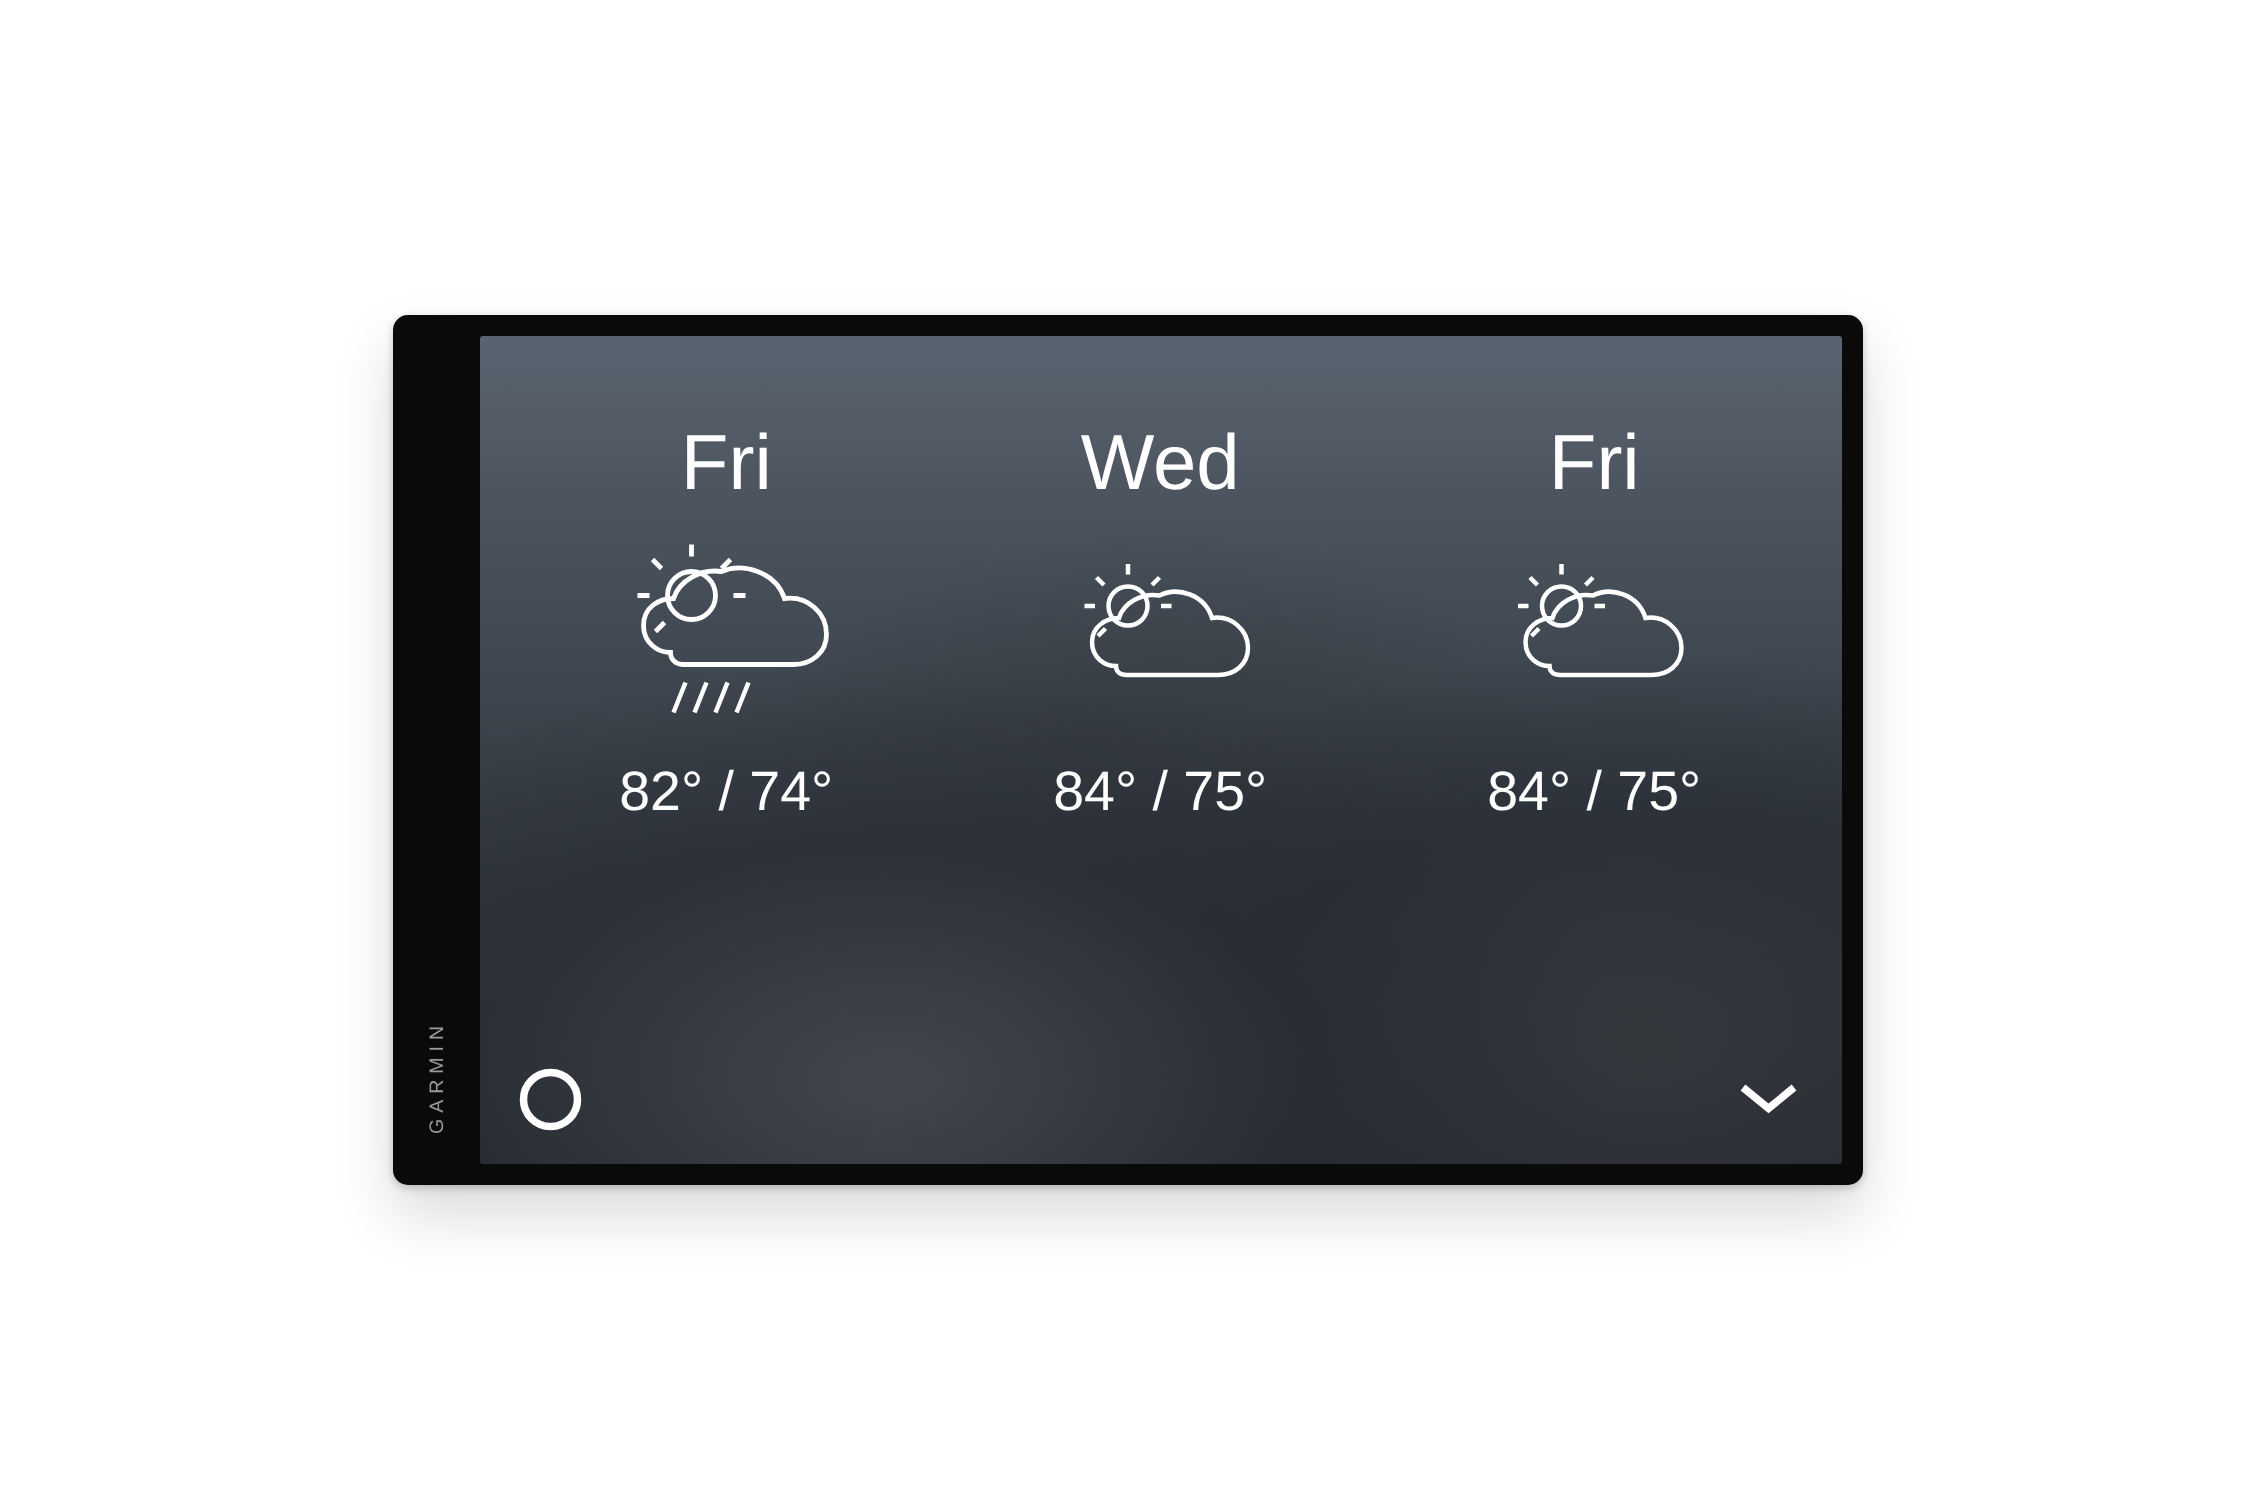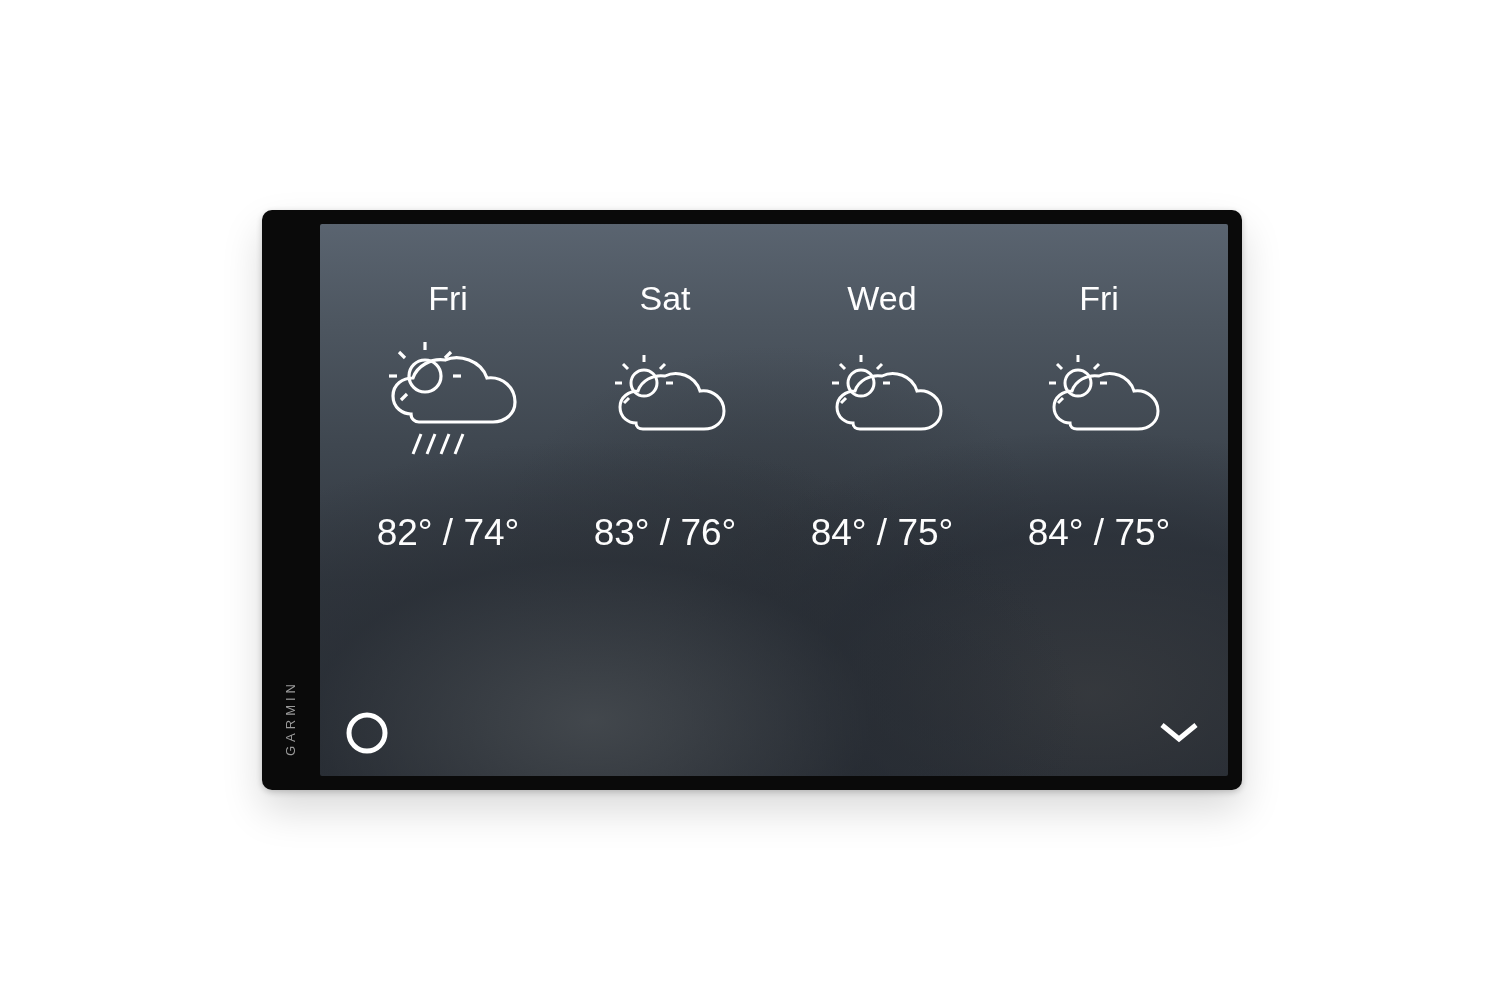--- a/index.html
+++ b/index.html
@@ -61,38 +61,37 @@
     padding: 55px 20px 0 20px;
     gap: 0;
   }
   .day-col {
     flex: 1;
     display: flex;
     flex-direction: column;
     align-items: center;
   }
   .day-label {
-    font-size: 34px;
+    font-size: 52px;
     font-weight: 400;
     color: #fefefe;
     margin-bottom: 18px;
   }
   .icon-wrap {
     height: 150px;
     display: flex;
     align-items: center;
     justify-content: center;
   }
   .day-col:first-child .icon-wrap svg { width: 170px; height: 150px; }
   .icon-wrap svg { width: 135px; height: 120px; }
   .temp {
     font-size: 37px;
     font-weight: 400;
     color: #fdfdfd;
-    margin-top: 26px;
     white-space: nowrap;
   }
   .bottom-bar {
     height: 70px;
     display: flex;
     align-items: center;
     justify-content: space-between;
     padding: 0 26px 16px 26px;
   }
   .alexa-btn, .down-btn {
@@ -128,38 +127,20 @@
             <path d="M 48 78 C 40 78 30 72 30 60 C 30 48 40 42 50 42 C 54 30 68 22 82 24 C 96 18 118 24 124 42 C 140 40 152 52 152 66 C 152 78 142 86 130 86 L 56 86 C 52 86 48 83 48 78 Z"></path>
             <line x1="58" y1="98" x2="50" y2="118" stroke-width="3"></line>
             <line x1="72" y1="98" x2="64" y2="118" stroke-width="3"></line>
             <line x1="86" y1="98" x2="78" y2="118" stroke-width="3"></line>
             <line x1="100" y1="98" x2="92" y2="118" stroke-width="3"></line>
           </svg>
         </div>
         <div class="temp"><span>82°</span> / <span>74°</span></div>
       </div>
 
-      <div class="day-col">
-        <div class="day-label">Sat</div>
-        <div class="icon-wrap">
-          <svg viewBox="0 0 135 120" fill="none" stroke="#ffffff" stroke-width="3">
-            <g transform="translate(12,6)">
-              <circle cx="34" cy="26" r="13"></circle>
-              <line x1="34" y1="5" x2="34" y2="-2"></line>
-              <line x1="50" y1="12" x2="55" y2="7"></line>
-              <line x1="56" y1="26" x2="63" y2="26"></line>
-              <line x1="18" y1="12" x2="13" y2="7"></line>
-              <line x1="12" y1="26" x2="5" y2="26"></line>
-              <line x1="19" y1="41" x2="14" y2="46"></line>
-            </g>
-            <path d="M 38 72 C 31 72 22 67 22 56 C 22 46 31 40 40 40 C 43 30 55 23 67 25 C 79 19 97 24 102 40 C 115 38 126 48 126 60 C 126 71 117 78 106 78 L 45 78 C 41 78 38 76 38 72 Z"></path>
-          </svg>
-        </div>
-        <div class="temp"><span>83°</span> / <span>76°</span></div>
-      </div>
 
       <div class="day-col">
         <div class="day-label">Wed</div>
         <div class="icon-wrap">
           <svg viewBox="0 0 135 120" fill="none" stroke="#ffffff" stroke-width="3">
             <g transform="translate(12,6)">
               <circle cx="34" cy="26" r="13"></circle>
               <line x1="34" y1="5" x2="34" y2="-2"></line>
               <line x1="50" y1="12" x2="55" y2="7"></line>
               <line x1="56" y1="26" x2="63" y2="26"></line>

